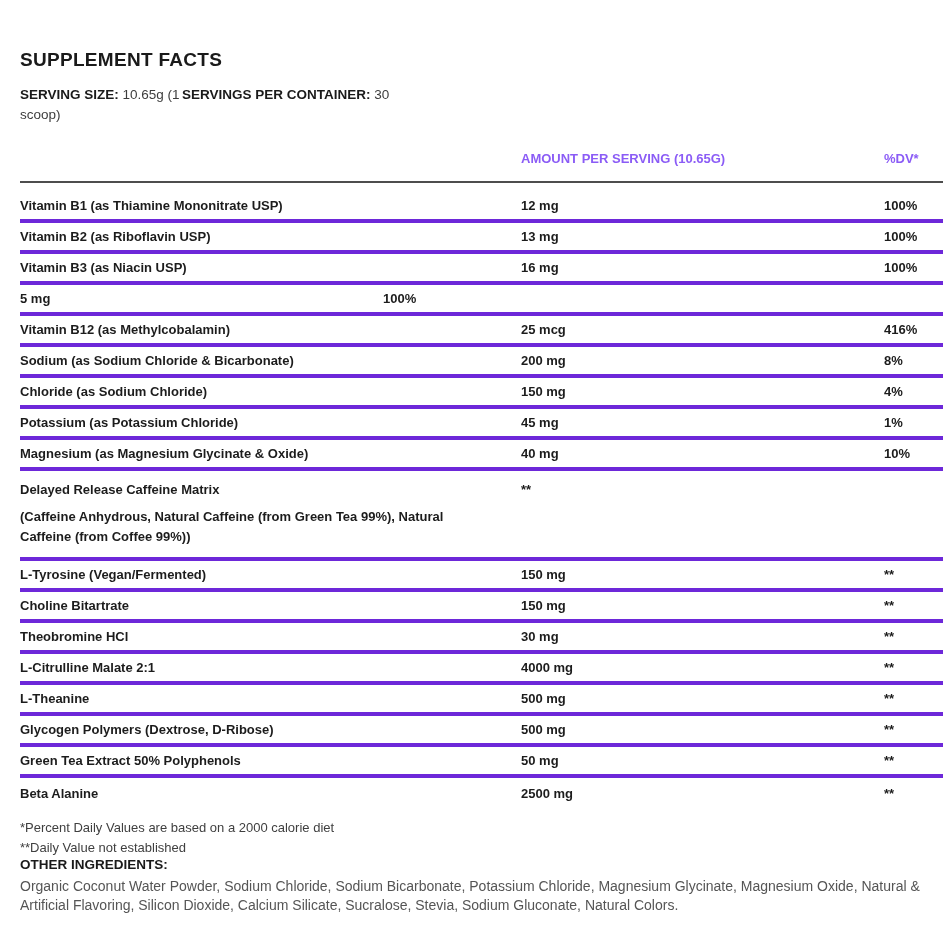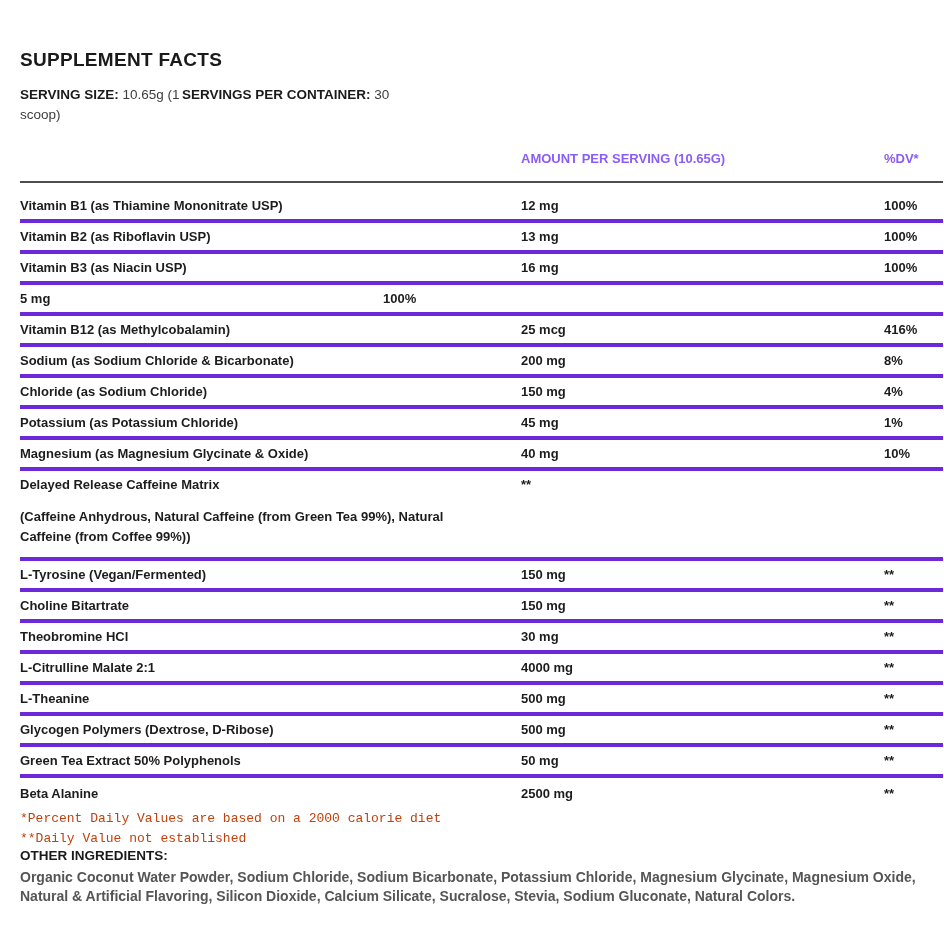--- a/index.html
+++ b/index.html
@@ -25,28 +25,28 @@
   .cell.name   { width:501px; flex:0 0 auto; }
   .cell.amount { width:363px; flex:0 0 auto; }
   .cell.dv     { flex:1 1 auto; }
 
   .thick-rule { height:2px; background:#4d4d4d; margin-top:15px; }
 
   .tbody { margin-top:9px; }
   .row { display:flex; align-items:center; min-height:31px; border-bottom:4px solid #6d28d9; font-size:13px; font-weight:700; }
   .row:last-child { border-bottom:none; }
   .row.block { display:block; padding:6px 0 10px 0; }
-  .row.block .row-line { display:flex; align-items:flex-start; min-height:20px; }
+  .row.block .row-line { display:flex; align-items:flex-end; min-height:20px; }
   .row-desc { max-width:462px; margin-top:10px; line-height:20px; font-weight:700; }
 
-  .footnotes { font-size:13px; font-weight:400; color:#c2410c; line-height:19.5px;font-family:Liberation Mono, monospace; }
+  .footnotes { margin-top:9px; font-size:13px; font-weight:400; color:#404040; line-height:19.5px; }
 
   .other { }
   .other-label { font-size:13.5px; font-weight:700; color:#1a1a1a; }
-  .other-text { margin-top:5px; font-size:14px; font-weight:700; color:#555; line-height:18.5px; }
+  .other-text { margin-top:5px; font-size:14px; font-weight:400; color:#555; line-height:18.5px; }
 </style>
 </head>
 <body>
 
 <div class="page">
 
   <div class="page-title">SUPPLEMENT FACTS</div>
 
   <div class="serving">
     <div class="serving-size">

